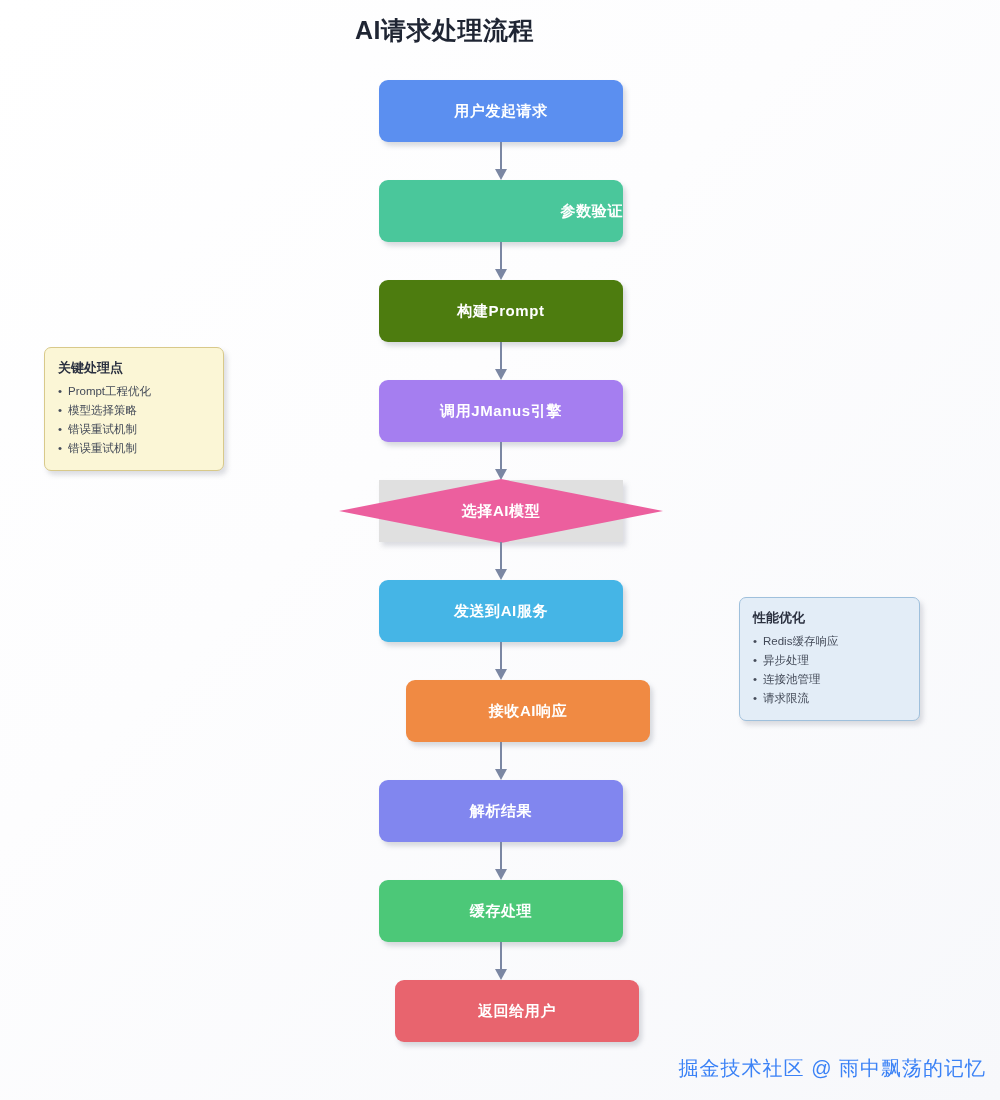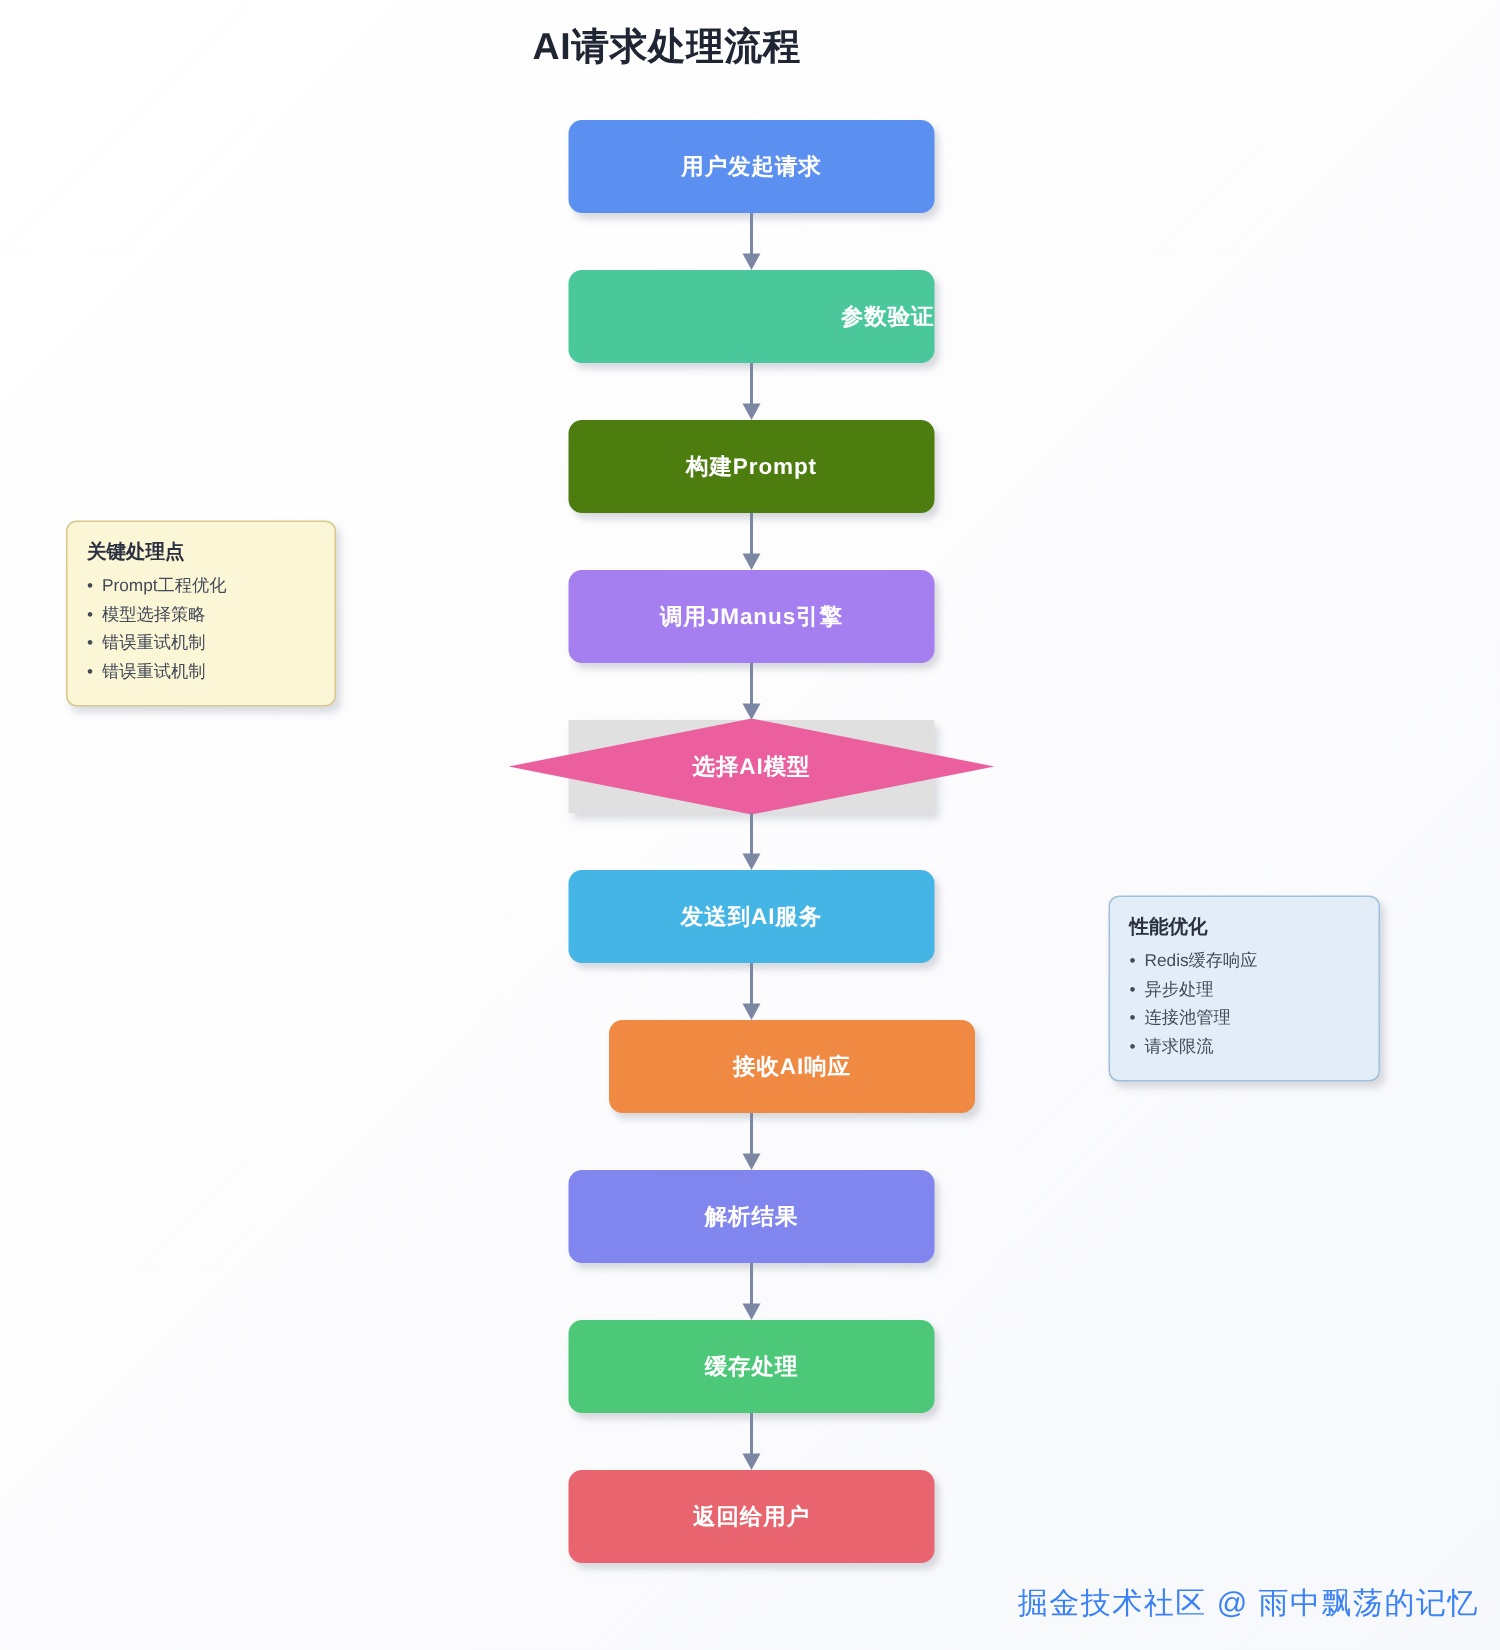--- a/index.html
+++ b/index.html
@@ -272,21 +272,21 @@
     <div class="node" style="background:#4cc878;">
       <span>缓存处理</span>
     </div>
     <div class="arrow">
       <div class="shaft"></div>
       <div class="head"></div>
     </div>
   </div>
 
   <div class="node-wrap">
-    <div class="node" style="background:#e8646e;">
+    <div class="node" style="background:#e8646e;margin-left:16px;">
       <span>返回给用户</span>
     </div>
   </div>
 
 </div>
 
 <div class="note note-key">
   <div class="note-title">关键处理点</div>
   <ul>
     <li>Prompt工程优化</li>

